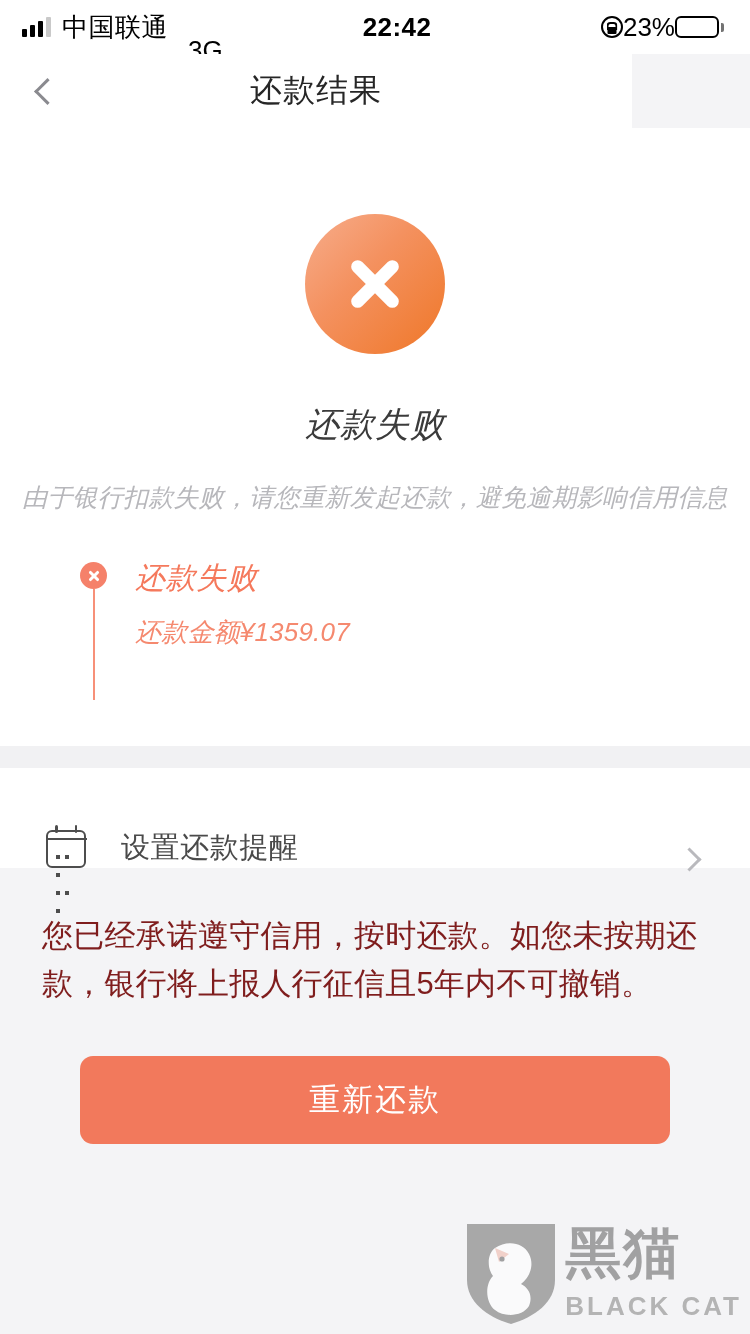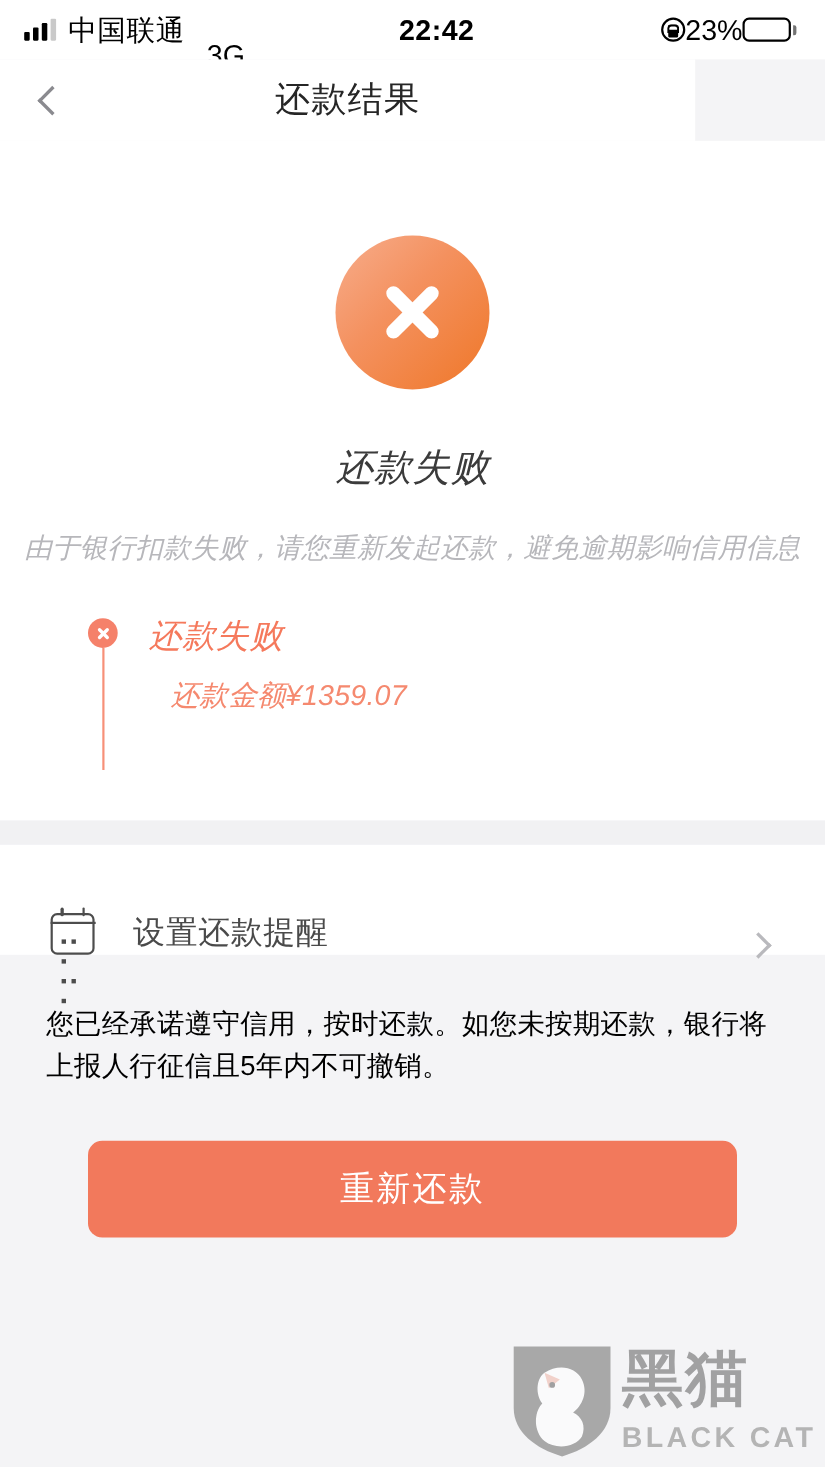--- a/index.html
+++ b/index.html
@@ -123,21 +123,20 @@
   .tl-dot .mini-x span:nth-child(1){ transform:translate(-50%,-50%) rotate(45deg); }
   .tl-dot .mini-x span:nth-child(2){ transform:translate(-50%,-50%) rotate(-45deg); }
   .tl-line{
     position:absolute; left:13px; top:31px; bottom:-6px;
     width:2px; background:#f79078;
   }
   .tl-head{ font-size:30px; color:#f5795c; letter-spacing:.6px; }
   .tl-desc{
     font-size:26px; color:#f5896f; margin-top:15px; line-height:1.45;
     letter-spacing:.2px;
-    margin-left:20px;
   }
 
   
   .gap{ height:22px; background:#f1f1f3; }
 
   
   .reminder-row{
     background:#fff; height:100px; width:750px;
     display:flex; align-items:flex-end; padding:0 30px 0 46px;
   }
@@ -164,21 +163,21 @@
   }
   .chev-right{
     margin-left:auto; width:17px; height:17px;
     border-top:3px solid #b9b9bd; border-right:3px solid #b9b9bd;
     transform:rotate(45deg); margin-right:22px;
   }
 
   
   .disclaimer{
     padding:44px 42px 0 42px;
-    font-size:25px; color:#000000; line-height:1.55; letter-spacing:.2px;
+    font-size:31px; color:#7f1d1d; line-height:1.55; letter-spacing:.2px;
   }
 
   
   .btn-wrap{ padding:48px 80px 0 80px; }
   .primary-btn{
     height:88px; width:100%; border-radius:13px;
     background:#f2795c;
     color:#fff; font-size:31px; letter-spacing:2px;
     display:flex; align-items:center; justify-content:center;
     border:none;

